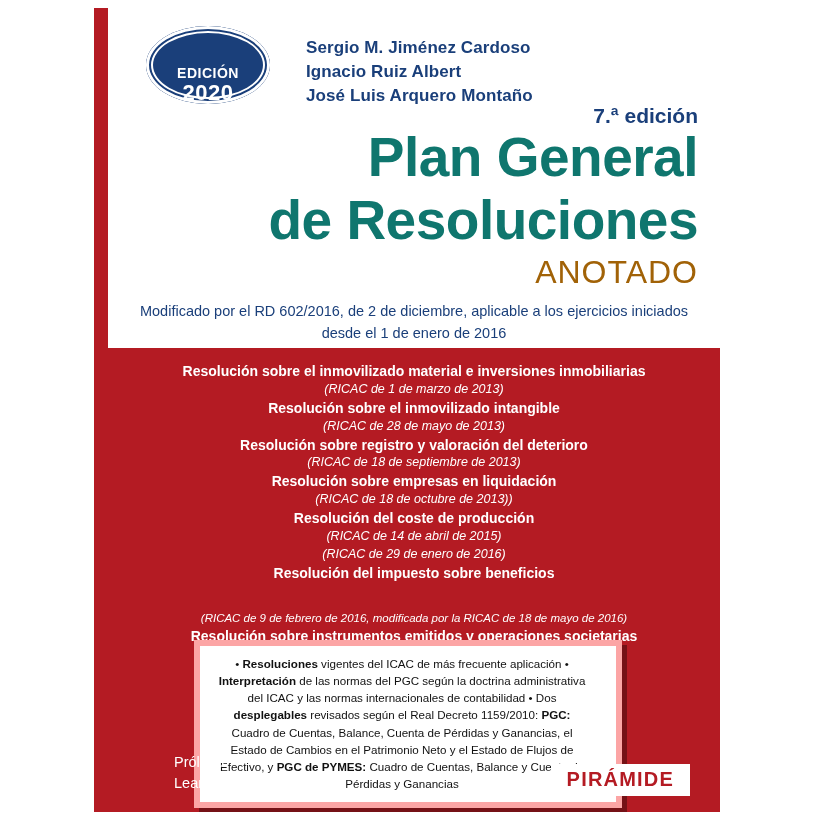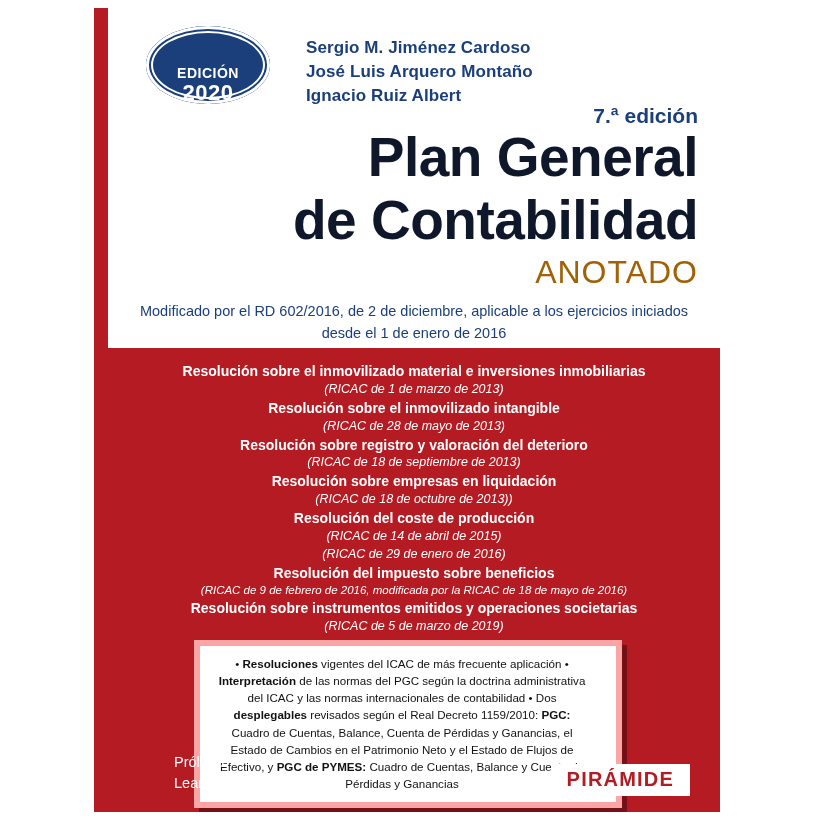--- a/index.html
+++ b/index.html
@@ -103,21 +103,21 @@
     top: 96px;
     color: #1a3f7a;
     font-size: 21px;
     font-weight: bold;
   }
   .title {
     position: absolute;
     left: 22px;
     top: 118px;
     width: 568px;
-    color: #0f172a;
+    color: #0f766e;
     font-size: 55px;
     font-weight: bold;
     line-height: 1.14;
     letter-spacing: -0.5px;
     text-align: right;
   }
   .title .l1 { display: block; }
   .title .l2 { display: block; }
   .subtitle {
     position: absolute;
@@ -158,21 +158,21 @@
   .res-title {
     font-size: 14px;
     font-weight: bold;
     line-height: 1.35;
   }
   .res-ref {
     font-size: 12.5px;
     font-style: italic;
     line-height: 1.35;
   }
-  .res-ref.small { font-size: 11.5px; }
+  .res-ref.small { font-size: 11.5px; margin-top: 28px; }
   .anotadas {
     margin-top: 6px;
     font-size: 16px;
     font-weight: bold;
     letter-spacing: 1.5px;
   }
   .white-box {
     position: absolute;
     left: 86px;
     top: 292px;
@@ -224,29 +224,29 @@
         <div class="outer"></div>
         <div class="ring"></div>
         <div class="txt">
           <span class="t1">EDICIÓN</span>
           <span class="t2">2020</span>
         </div>
       </div>
 
       <div class="authors">
         <div>Sergio M. Jiménez Cardoso</div>
+        <div>Ignacio Ruiz Albert</div>
         <div>José Luis Arquero Montaño</div>
-        <div>Ignacio Ruiz Albert</div>
       </div>
 
       <div class="edition-num">7.ª edición</div>
 
       <div class="title">
         <span class="l1">Plan General</span>
-        <span class="l2">de Contabilidad</span>
+        <span class="l2">de Resoluciones</span>
       </div>
 
       <div class="subtitle">ANOTADO</div>
 
       <div class="modif">
         <div>Modificado por el RD 602/2016, de 2 de diciembre, aplicable a los ejercicios iniciados</div>
         <div>desde el 1 de enero de 2016</div>
       </div>
     </div>
 

